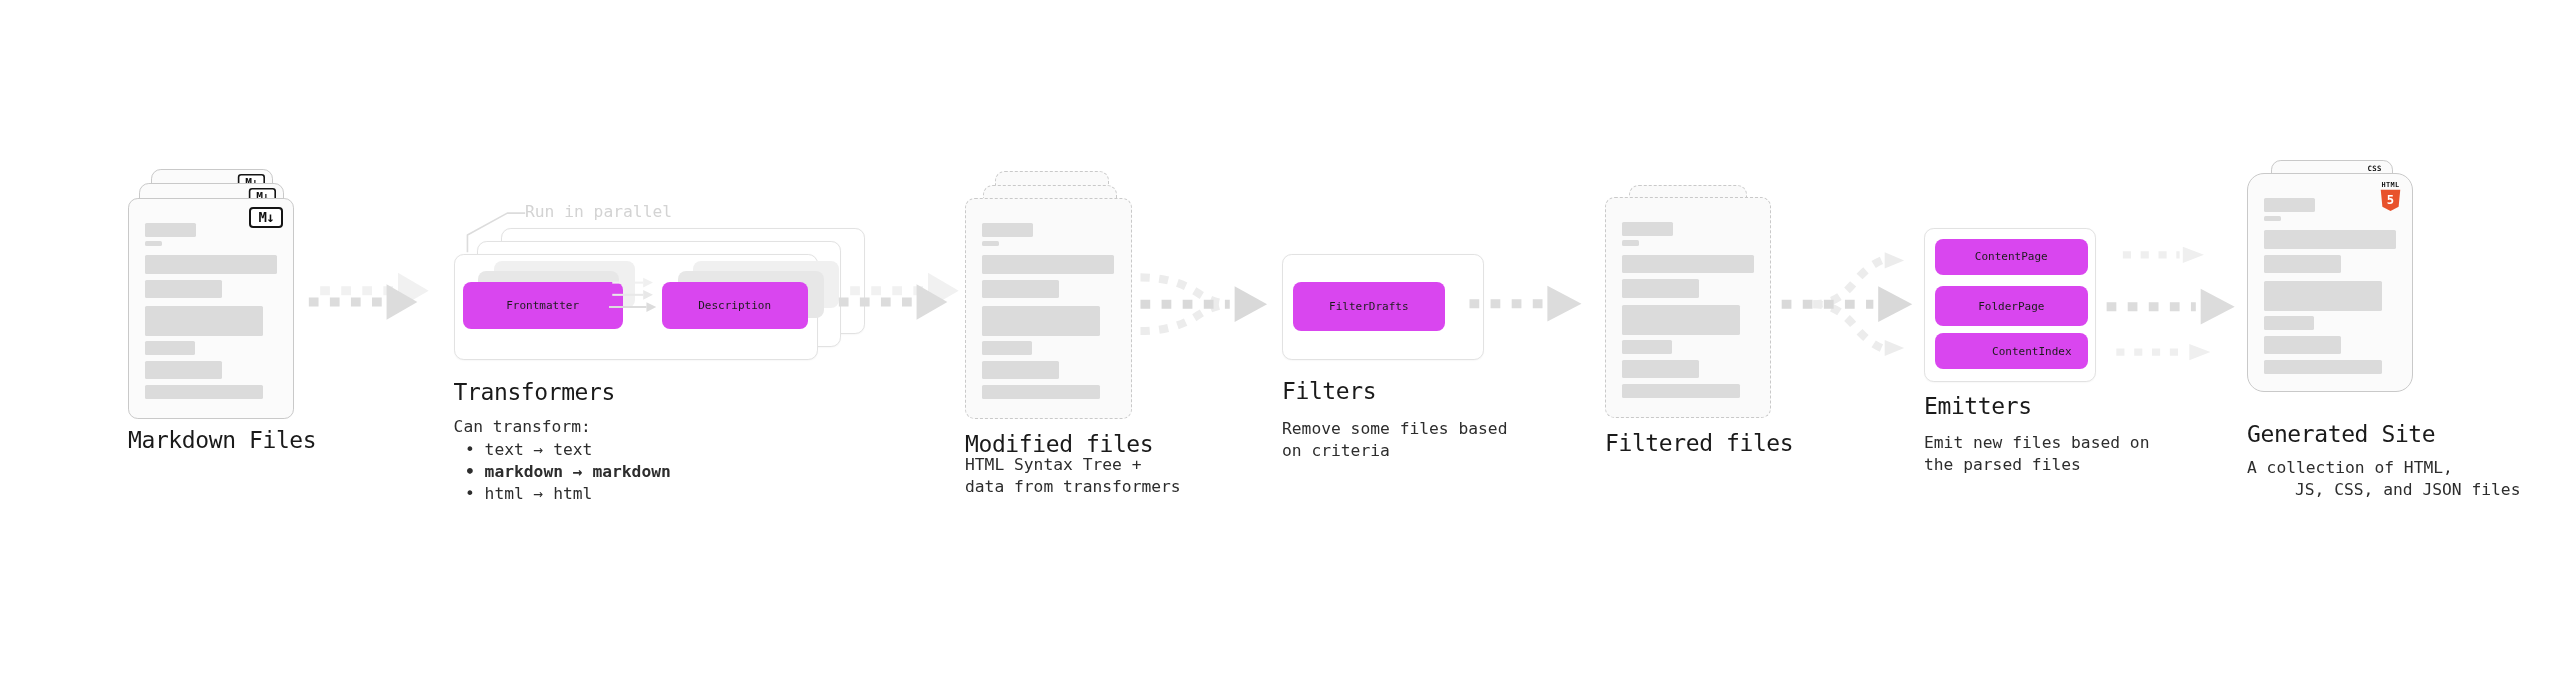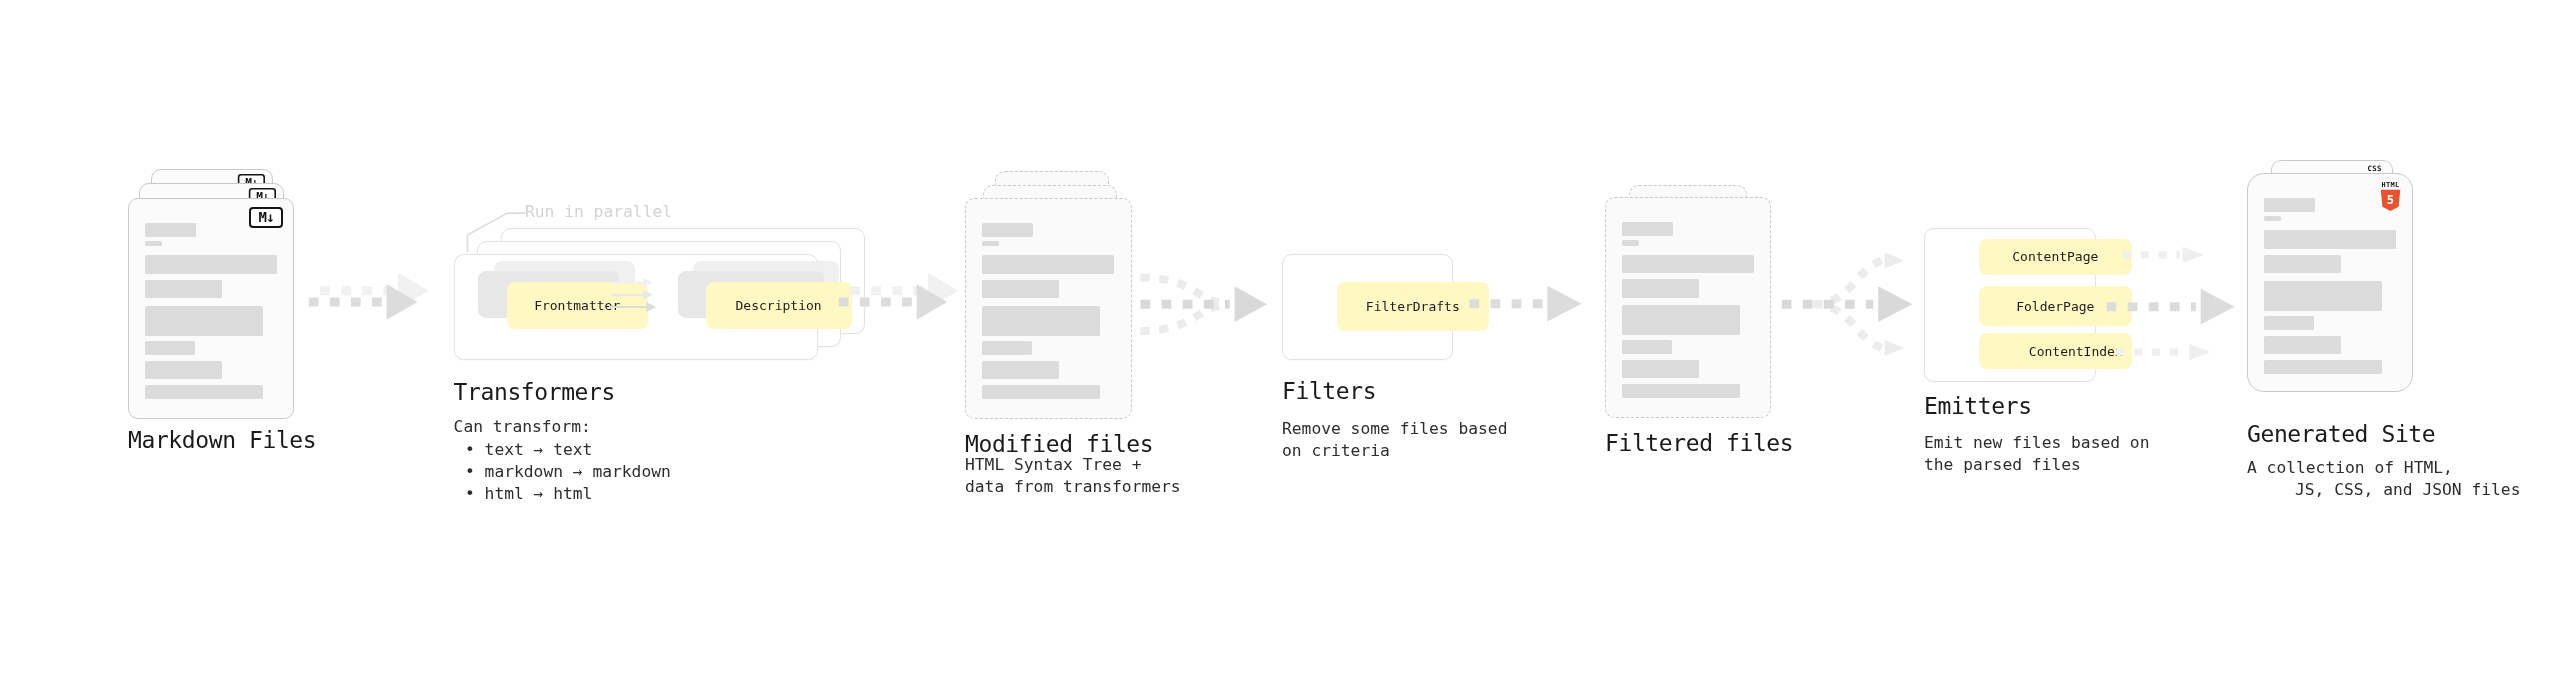--- a/index.html
+++ b/index.html
@@ -41,23 +41,23 @@
   .badge-css .t { font-size:7.3px; font-weight:bold; color:#111; letter-spacing:0.4px; line-height:7.3px; display:block; }
   .badge-css .u { height:3.3px; width:16.3px; margin:0.8px auto 0; background:#2f6fe0; }
   .badge-js { position:absolute; top:4.9px; right:9px; width:18.7px; height:8.1px; background:#ffe600; }
   .badge-html5 { position:absolute; top:5.7px; right:9.8px; }
 
   
   .frame { position:absolute; background:#ffffff; border:1.6px solid #e2e2e2; border-radius:9.8px; box-shadow:0 0.8px 1.6px rgba(0,0,0,.03); }
 
   
   .chip {
-    position:absolute; background:#fef9c3; border-radius:8.1px;
+    position:absolute; background:#d946ef; border-radius:8.1px;
     display:flex; align-items:center; justify-content:center;
-    font-size:13px; color:#1c1c1c; white-space:nowrap;margin-left:44px;
+    font-size:11px; color:#1c1c1c; white-space:nowrap;
   }
   .echo { position:absolute; border-radius:8.1px; }
   .echo.e1 { background:#e7e7e7; }
   .echo.e2 { background:#f0f0f0; }
 
   
   .sec-title { position:absolute; font-size:23px; letter-spacing:-0.4px; color:#1a1a1a; white-space:nowrap; }
   .sec-desc { position:absolute; font-size:16.3px; line-height:22px; color:#2d2d2d; white-space:nowrap; }
   .note { position:absolute; font-size:16.3px; color:#d3d3d3; white-space:nowrap; }
   .bullet { padding-left:11.4px; }
@@ -101,21 +101,21 @@
     <svg style="position:absolute;left:0;top:0;" width="382" height="98" viewBox="0 0 470 120">
       <polyline points="106,22 84,22 35,49 35,70" fill="none" stroke="#dcdcdc" stroke-width="2" stroke-linejoin="round"></polyline>
     </svg>
     <div class="note" style="left:86px;top:6.5px;">Run in parallel</div>
 
     <div class="frame" style="left:62px;top:32.5px;width:364px;height:106px;"></div>
     <div class="frame" style="left:38px;top:46px;width:364px;height:106px;"></div>
     <div class="frame" style="left:14.6px;top:59px;width:364px;height:106px;">
       <div class="echo e2" style="left:39px;top:5.7px;width:141px;height:47px;"></div>
       <div class="echo e1" style="left:23.6px;top:16.3px;width:141px;height:47px;"></div>
-      <div class="chip" style="left:8.1px;top:27px;width:141px;height:47px;">
+      <div class="chip" style="left:8.1px;top:27px;width:160px;height:47px;">
           <span>Frontmatter</span>
         </div>
 
       <div class="echo e2" style="left:238px;top:5.7px;width:146px;height:47px;"></div>
       <div class="echo e1" style="left:223px;top:16.3px;width:146px;height:47px;"></div>
       <div class="chip" style="left:207px;top:27px;width:146px;height:47px;">
           <span>Description</span>
         </div>
 
       <svg style="position:absolute;left:154px;top:21px;" width="57" height="45" viewBox="0 0 70 55">
@@ -124,21 +124,21 @@
         <line x1="4" y1="23" x2="42" y2="23" stroke="#e8e8e8" stroke-width="2.5"></line>
           <polygon points="42,17 42,29 54,23" fill="#e8e8e8"></polygon>
         <line x1="0" y1="38" x2="46" y2="38" stroke="#dcdcdc" stroke-width="2.5"></line>
           <polygon points="46,32 46,44 58,38" fill="#dcdcdc"></polygon>
       </svg>
     </div>
 
     <div class="sec-title" style="left:14.6px;top:184px;">Transformers</div>
     <div class="sec-desc" style="left:14.6px;top:221px;">Can transform:</div>
     <div class="sec-desc bullet" style="left:14.6px;top:244px;">• text → text</div>
-    <div class="sec-desc bullet" style="left:14.6px;top:266px;">• markdown → markdown</div>
+    <div class="sec-desc bullet" style="left:14.6px;top:266px;font-weight:bold;">• markdown → markdown</div>
     <div class="sec-desc bullet" style="left:14.6px;top:288px;">• html → html</div>
   </div>
 
   <svg class="arr" style="left:829px;top:268px;" width="146" height="81" viewBox="0 0 180 100">
     <line x1="26" y1="28" x2="118" y2="28" stroke="#f1f1f1" stroke-width="11" stroke-dasharray="12 14"></line>
     <polygon points="122,6 122,50 160,28" fill="#f1f1f1"></polygon>
     <line x1="12" y1="42" x2="104" y2="42" stroke="#dcdcdc" stroke-width="11" stroke-dasharray="12 14"></line>
     <polygon points="108,20 108,64 146,42" fill="#dcdcdc"></polygon>
   </svg>
 
@@ -163,21 +163,21 @@
   </div>
 
   <svg class="arr" style="left:1134px;top:256px;" width="142" height="98" viewBox="0 0 175 120">
     <path d="M 8 26 C 40 26, 62 34, 80 46 C 92 54, 104 58, 116 58" fill="none" stroke="#ececec" stroke-width="10" stroke-dasharray="11 12"></path>
     <path d="M 8 92 C 40 92, 62 84, 80 72 C 92 64, 104 60, 116 59" fill="none" stroke="#ececec" stroke-width="10" stroke-dasharray="11 12"></path>
     <line x1="8" y1="59" x2="118" y2="59" stroke="#d9d9d9" stroke-width="11" stroke-dasharray="12 14"></line>
     <polygon points="124,37 124,81 164,59" fill="#d9d9d9"></polygon>
   </svg>
 
   <div class="sec" style="left:1282px;top:254px;">
-    <div class="frame" style="left:0;top:0;width:171px;height:106px;">
+    <div class="frame" style="left:0;top:0;width:202px;height:106px;">
       <div class="chip" style="left:9.8px;top:27px;width:152px;height:49px;">
           <span>FilterDrafts</span>
         </div>
     </div>
     <div class="sec-title" style="left:0;top:124px;">Filters</div>
     <div class="sec-desc" style="left:0;top:164px;">Remove some files based</div>
     <div class="sec-desc" style="left:0;top:186px;">on criteria</div>
   </div>
 
   <svg class="arr" style="left:1463px;top:280px;" width="142" height="49" viewBox="0 0 175 60">

